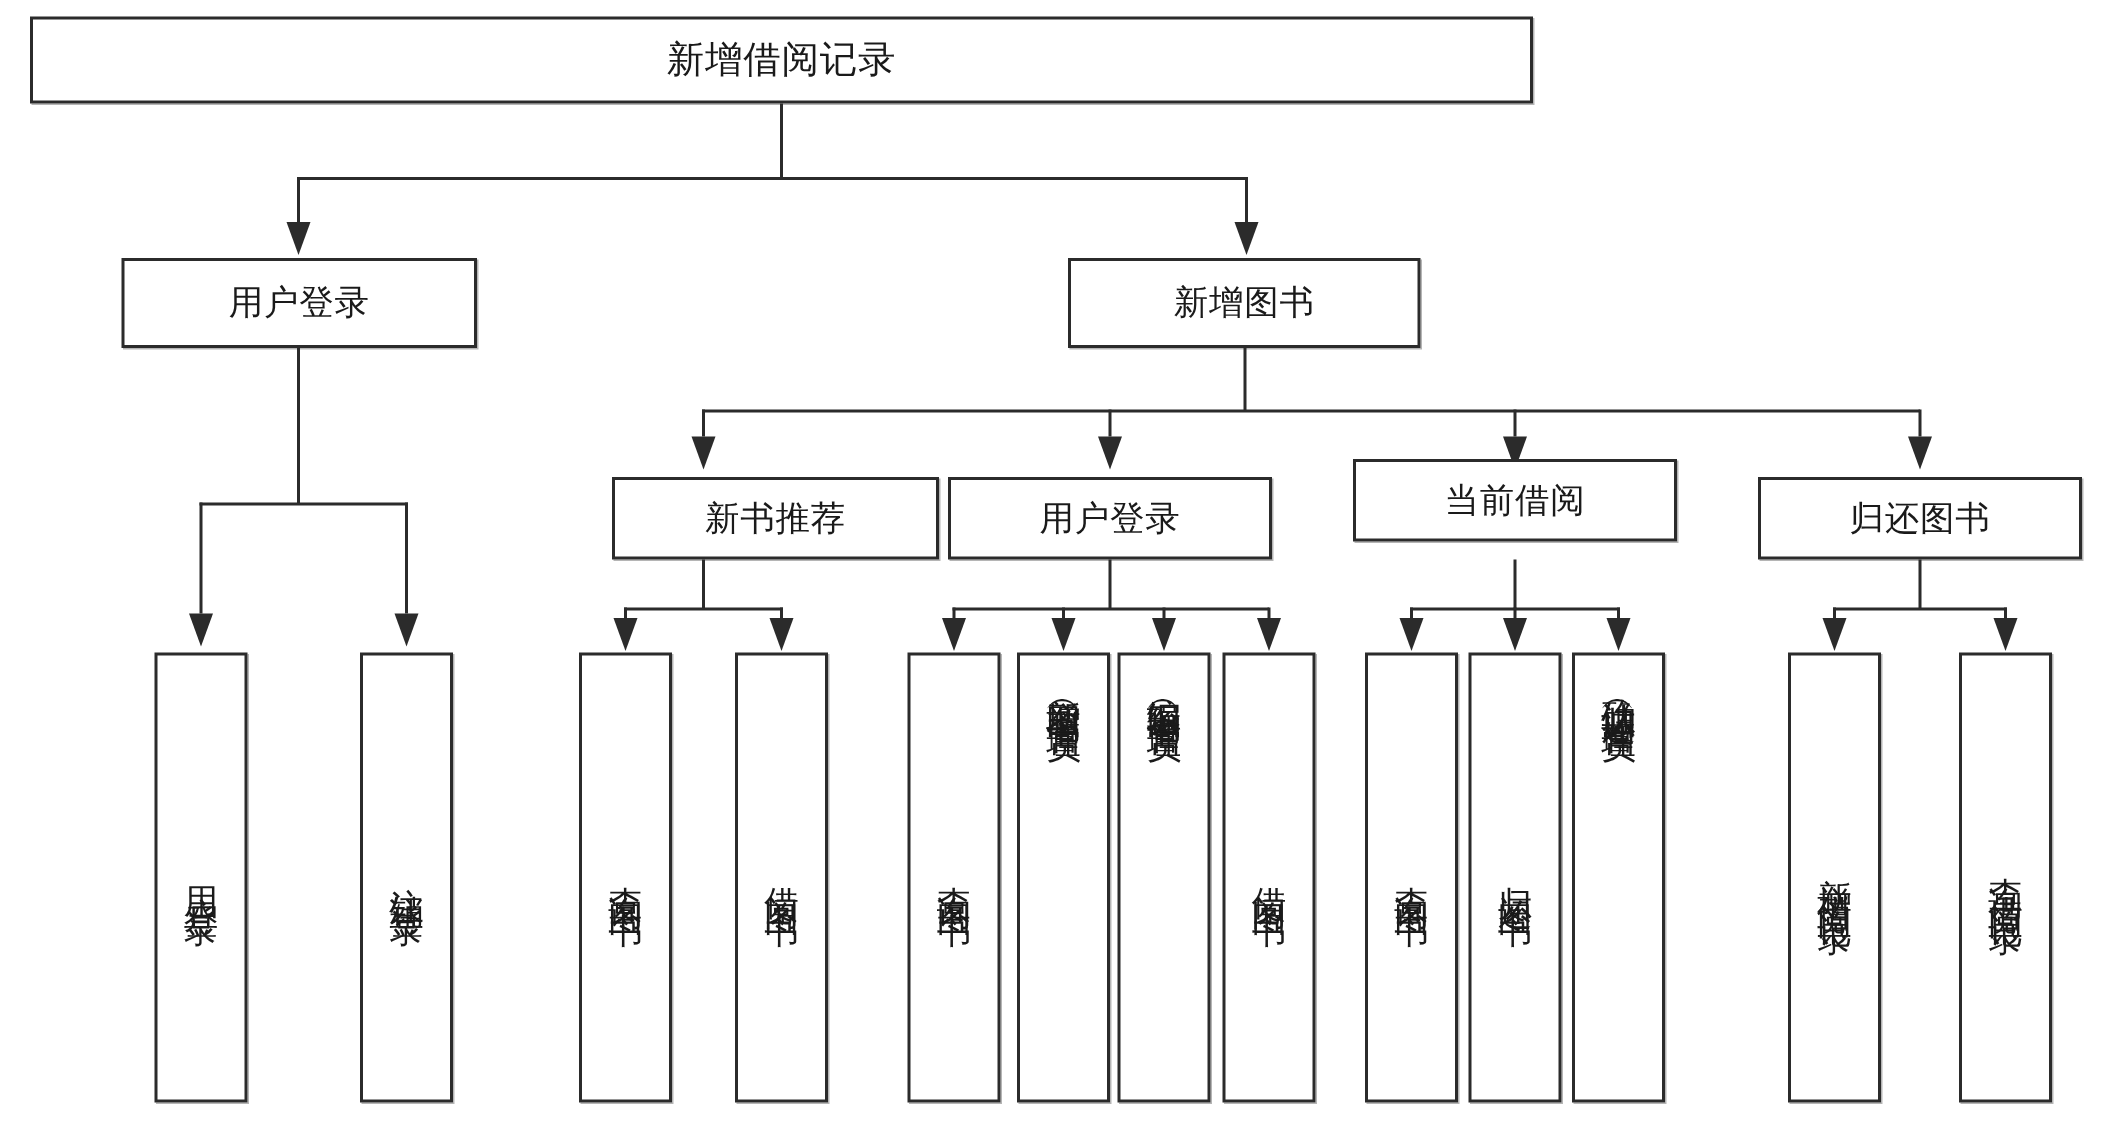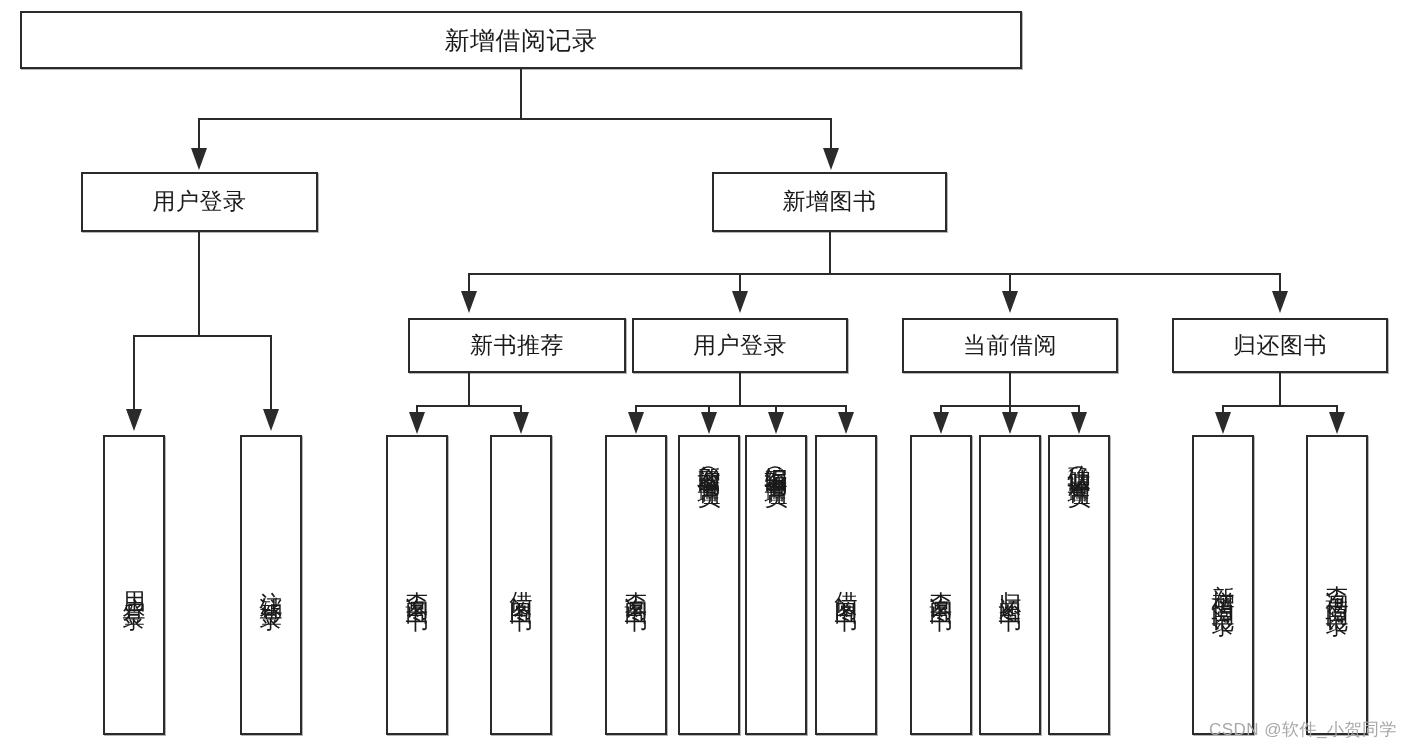--- a/index.html
+++ b/index.html
@@ -146,21 +146,21 @@
 
   <div class="conn v" style="left:1279px; top:273px; width:2px; height:18px;"></div>
   <div class="arrow-down" style="left:1272px; top:291px;"></div>
 
   <div class="node level-3" style="left:360px; top:318px; width:218px; height:55px;margin-left:48px;">
     <span class="node-label">新书推荐</span>
   </div>
   <div class="node level-3" style="left:632px; top:318px; width:216px; height:55px;">
     <span class="node-label">用户登录</span>
   </div>
-  <div class="node level-3" style="left:902px; top:318px; width:216px; height:55px;">
+  <div class="node level-3" style="left:902px; top:306px; width:216px; height:55px;">
     <span class="node-label">当前借阅</span>
   </div>
   <div class="node level-3" style="left:1172px; top:318px; width:216px; height:55px;">
     <span class="node-label">归还图书</span>
   </div>
 
   <div class="conn v" style="left:468px; top:373px; width:2px; height:33px;"></div>
   <div class="conn h" style="left:416px; top:405px; width:106px; height:2px;"></div>
   <div class="conn v" style="left:416px; top:405px; width:2px; height:8px;"></div>
   <div class="arrow-down" style="left:409px; top:412px;"></div>
@@ -231,15 +231,14 @@
     <span class="node-label">确认归还（管理员）</span>
   </div>
 
   <div class="node leaf center-text" style="left:1192px; top:435px; width:62px; height:300px;">
     <span class="node-label">新增借阅记录</span>
   </div>
   <div class="node leaf center-text" style="left:1306px; top:435px; width:62px; height:300px;">
     <span class="node-label">查询借阅记录</span>
   </div>
 
-  <div id="watermark">CSDN @软件_小贺同学</div>
 
 </div>
 
 </body></html>

